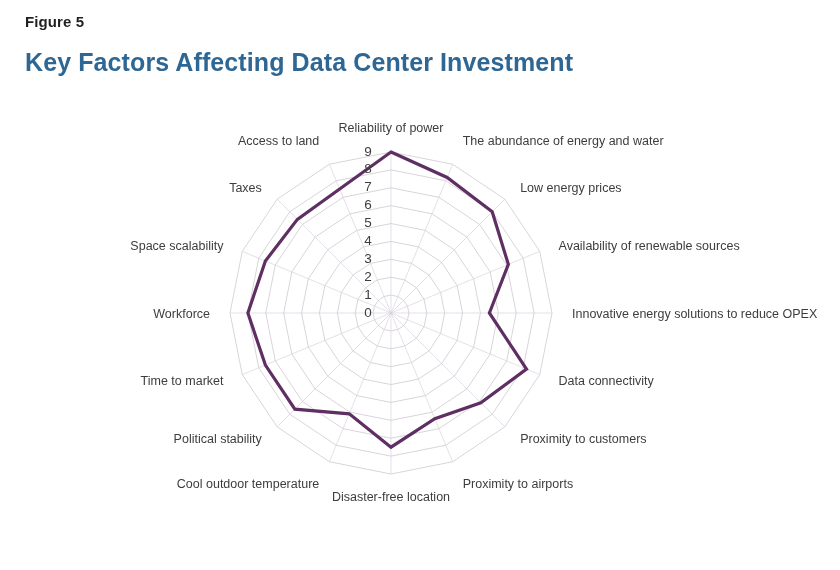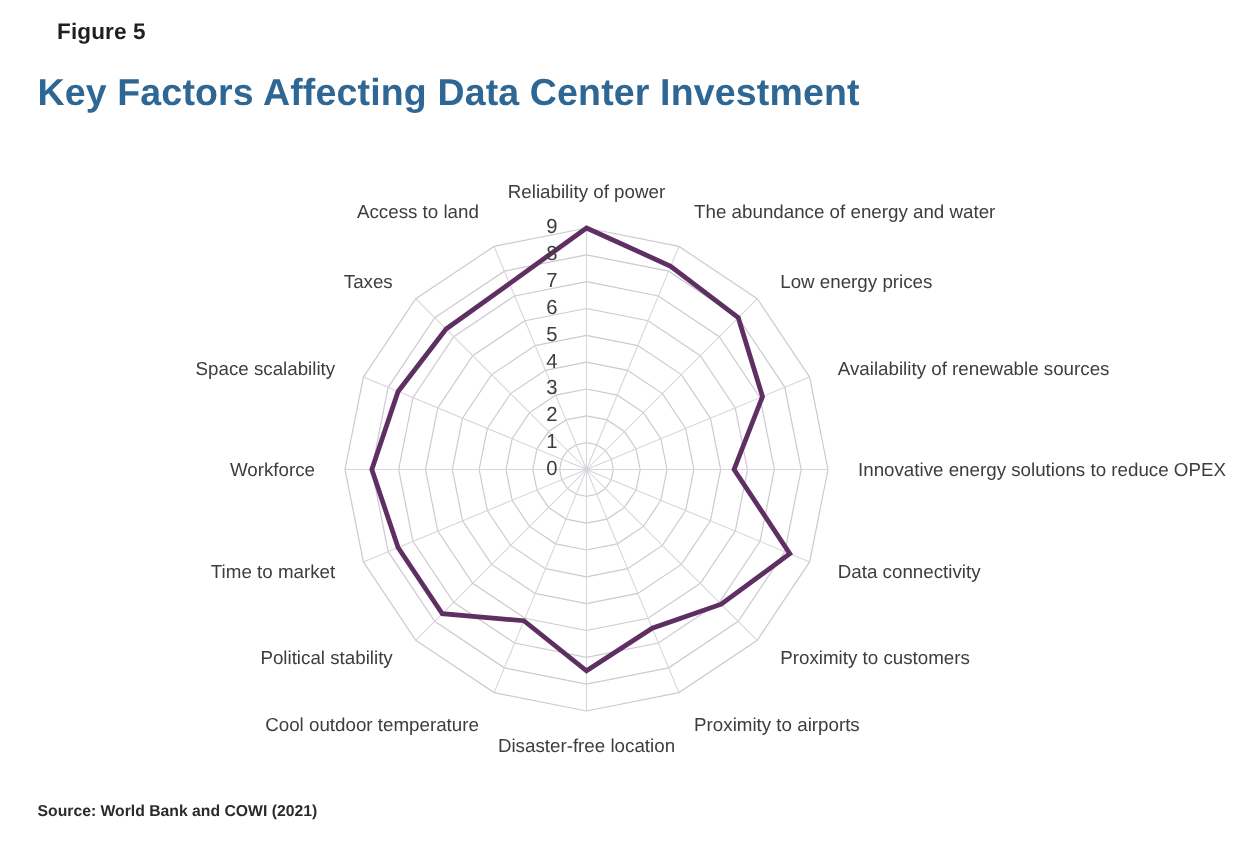--- a/index.html
+++ b/index.html
@@ -20,21 +20,20 @@
     inset: 0;
   }
   .figure-number {
     position: absolute;
     left: 25px;
     top: 13px;
     font-size: 15px;
     font-weight: bold;
     color: #1f1f1f;
     letter-spacing: 0.1px;
-    margin-left: 13px;
   }
   .figure-title {
     position: absolute;
     left: 25px;
     top: 48px;
     font-size: 25px;
     font-weight: bold;
     color: #2e6794;
     letter-spacing: 0.1px;
   }
@@ -158,15 +157,14 @@
           <text x="261.84" y="347.66" text-anchor="end" class="axis-label">Political stability</text>
           <text x="223.47" y="290.23" text-anchor="end" class="axis-label">Time to market</text>
           <text x="210.00" y="222.50" text-anchor="end" class="axis-label">Workforce</text>
           <text x="223.47" y="154.77" text-anchor="end" class="axis-label">Space scalability</text>
           <text x="261.84" y="97.34" text-anchor="end" class="axis-label">Taxes</text>
           <text x="319.27" y="50.47" text-anchor="end" class="axis-label">Access to land</text>
         </g>
     </svg>
   </div>
 
-  <div class="source-note">Source: World Bank and COWI (2021)</div>
 
 </div>
 
 </body></html>

